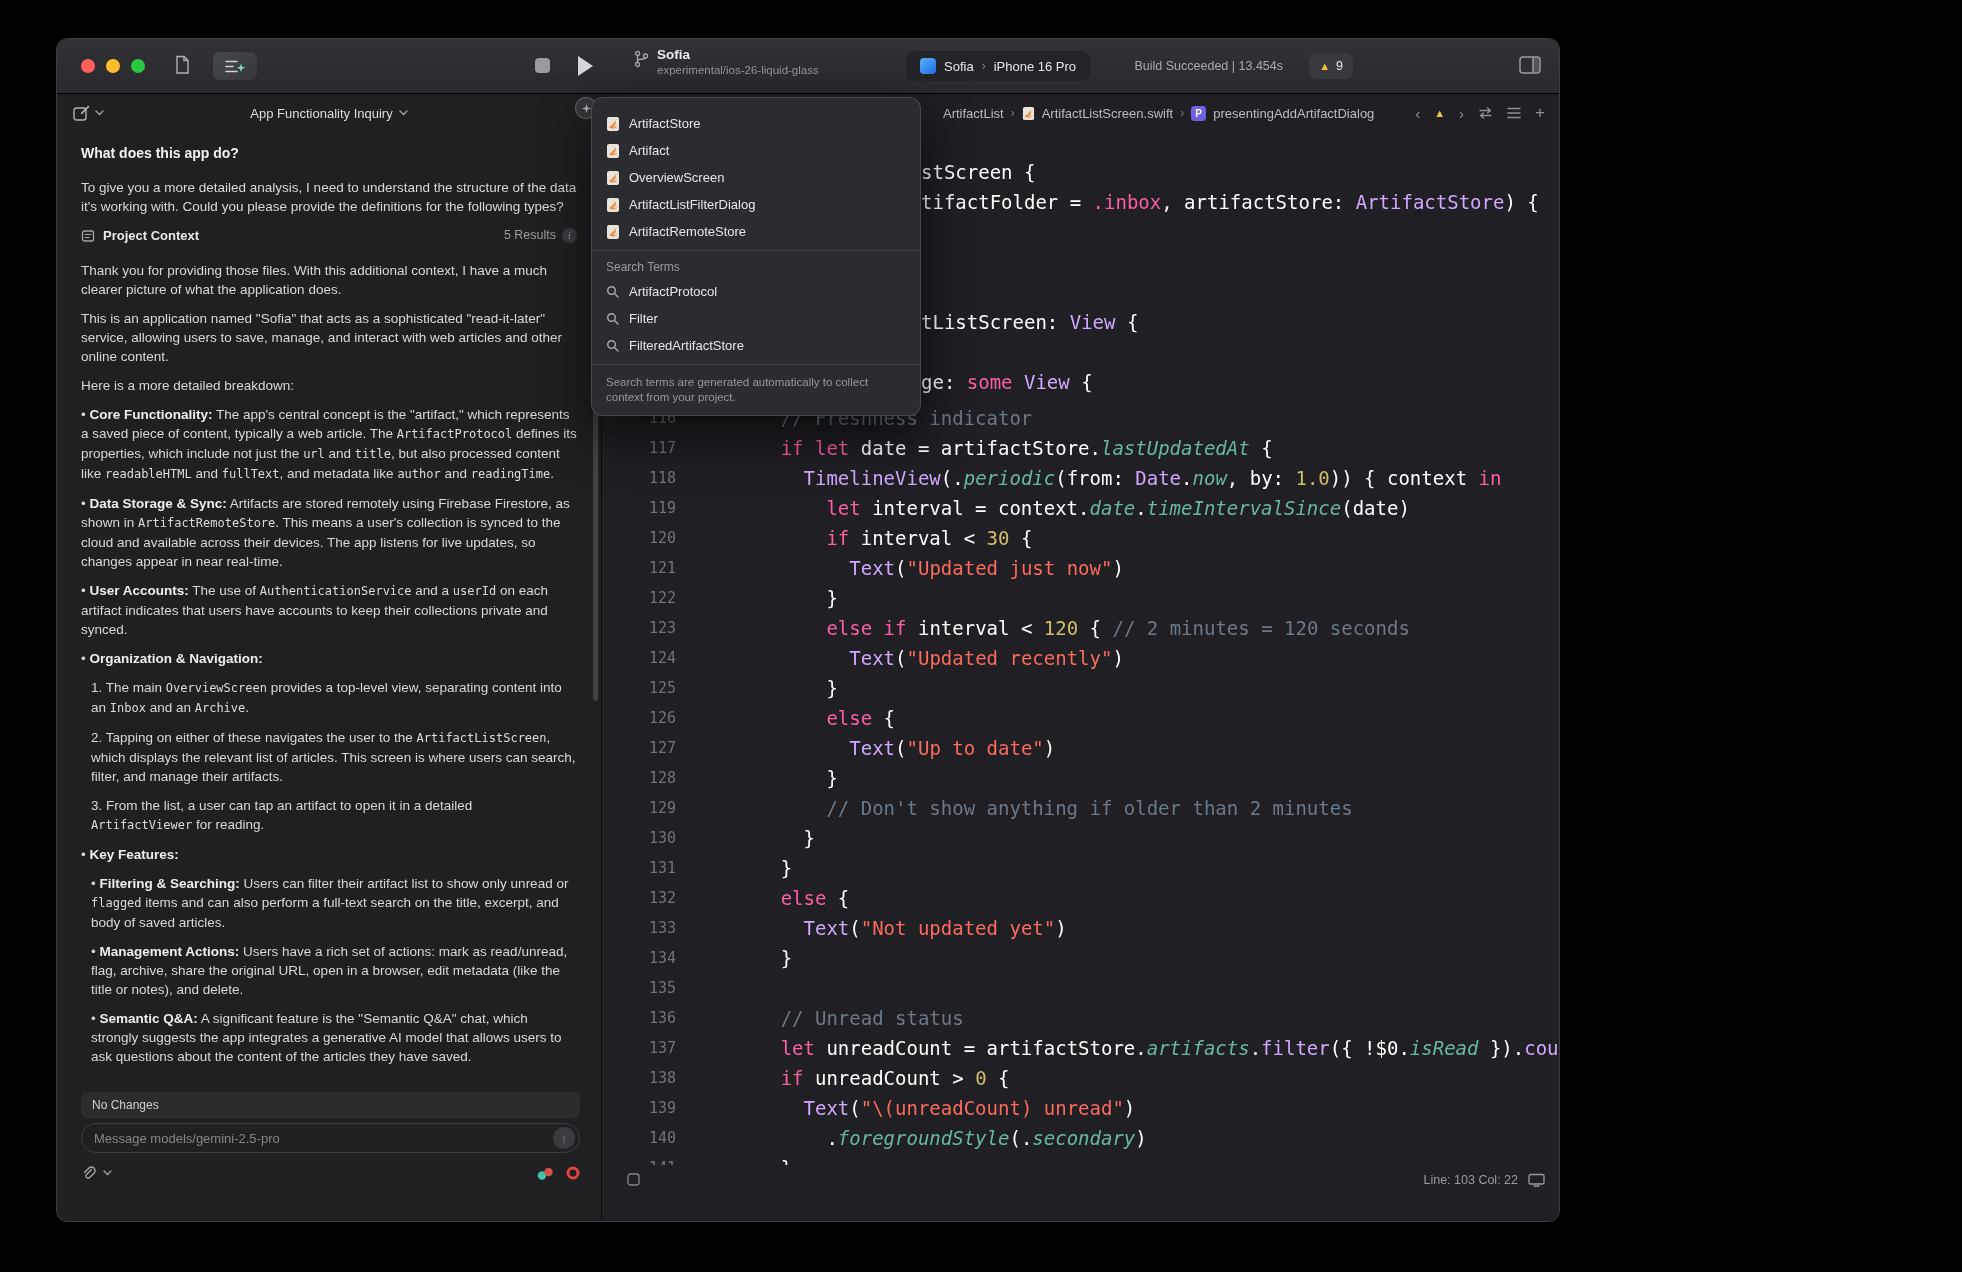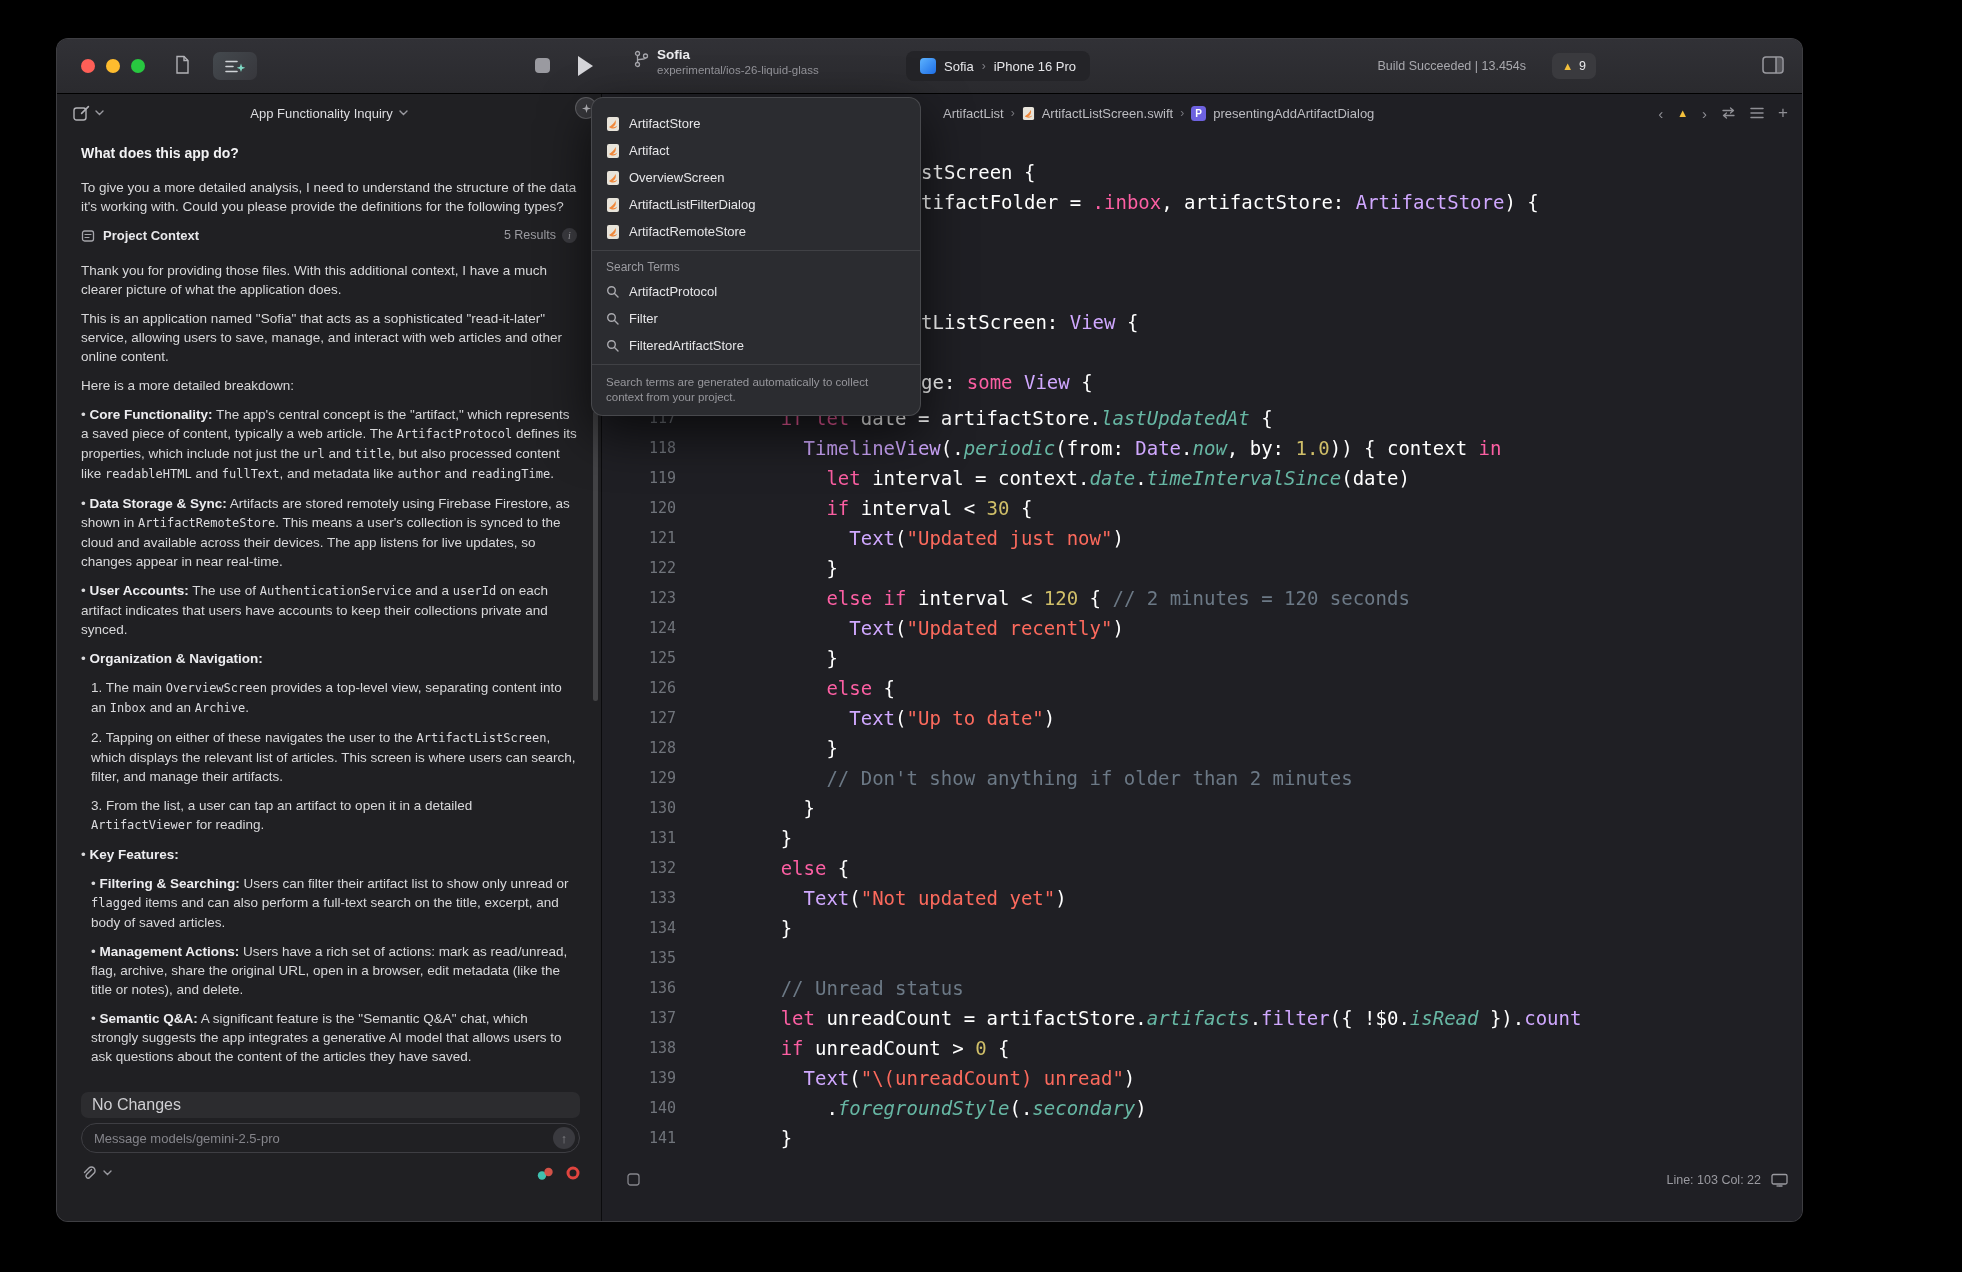--- a/index.html
+++ b/index.html
@@ -1,18 +1,18 @@
 <!DOCTYPE html>
 <html><head>
 <meta charset="utf-8">
 <style>
   html,body{margin:0;padding:0;background:#000;}
   body{width:1962px;height:1272px;position:relative;overflow:hidden;
        font-family:"Liberation Sans",sans-serif;-webkit-font-smoothing:antialiased;}
-  .window{position:absolute;left:56px;top:38px;width:1747px;height:1184px;background:#1f1f24;
+  .window{position:absolute;left:56px;top:38px;width:1504px;height:1184px;background:#1f1f24;
           border-radius:12px;overflow:hidden;border:1px solid rgba(255,255,255,0.14);
           box-shadow:0 30px 90px rgba(0,0,0,0.85);box-sizing:border-box;}
   
   .toolbar{position:absolute;left:0;top:0;right:0;height:54px;
            background:linear-gradient(#313136,#2a2a2e);border-bottom:1px solid #000;}
   .tl-dots{position:absolute;left:24px;top:20px;display:flex;gap:11px;}
   .tl-dot{width:14px;height:14px;border-radius:50%;}
   .tb-doc{position:absolute;left:118px;top:16px;}
   .tb-intel{position:absolute;left:156px;top:13px;width:44px;height:28px;border-radius:7px;
             background:linear-gradient(135deg,#44494e,#37373c);display:flex;align-items:center;justify-content:center;}
@@ -49,21 +49,21 @@
   .seg-p{color:#d8d8da;}
   .seg-b{font-weight:bold;color:#ededf0;}
   .seg-code{font-family:"DejaVu Sans Mono",monospace;font-size:12px;color:#dcdce0;}
   .ctx-row{display:flex;align-items:center;gap:8px;margin:6px 0 16px;}
   .ctx-label{font-weight:bold;font-size:13px;color:#e9e9ec;}
   .ctx-right{margin-left:auto;display:flex;align-items:center;gap:6px;color:#9b9ba1;font-size:12.5px;}
   .info-dot{width:15px;height:15px;border-radius:50%;background:#3c3c41;color:#a5a5aa;font-size:10px;
             font-style:italic;display:flex;align-items:center;justify-content:center;font-family:"Liberation Serif",serif;}
   .chat-scrollbar{position:absolute;right:3px;top:317px;width:5px;height:290px;border-radius:3px;background:rgba(255,255,255,0.16);}
   .no-changes{position:absolute;left:24px;right:21px;bottom:103px;height:26px;background:#2c2c2f;border-radius:7px;
-              display:flex;align-items:center;padding:0 11px;font-size:16px;color:#cfcfd3;}
+              display:flex;align-items:center;padding:0 11px;font-size:12px;color:#cfcfd3;}
   .chat-input{position:absolute;left:24px;right:21px;bottom:68px;height:30px;border:1px solid #3e3e43;border-radius:15px;
               display:flex;align-items:center;padding:0 4px 0 12px;box-sizing:border-box;}
   .chat-input .placeholder{color:#85858b;font-size:13px;}
   .send-btn{margin-left:auto;width:22px;height:22px;border-radius:50%;background:#3a3a3f;color:#8a8a8e;
             font-size:13px;display:flex;align-items:center;justify-content:center;}
   .chat-bottom-row{position:absolute;left:24px;right:21px;bottom:34px;height:28px;display:flex;align-items:center;gap:6px;}
   .cbr-right{margin-left:auto;display:flex;align-items:center;gap:12px;}
   
   .jump-bar{position:relative;height:38px;}
   .jump-fragment{position:absolute;left:320px;top:0;height:38px;display:flex;align-items:center;gap:7px;
@@ -293,20 +293,21 @@
         <div class="code-lines">
             <div class="code-row"><span class="ln">107</span><span class="code"></span></div>
             <div class="code-row"><span class="ln">108</span><span class="code"></span></div>
             <div class="code-row"><span class="ln">109</span><span class="code"></span></div>
             <div class="code-row"><span class="ln">110</span><span class="code"></span></div>
             <div class="code-row"><span class="ln">111</span><span class="code"></span></div>
             <div class="code-row"><span class="ln">112</span><span class="code"></span></div>
             <div class="code-row"><span class="ln">113</span><span class="code"></span></div>
             <div class="code-row"><span class="ln">114</span><span class="code"></span></div>
             <div class="code-row"><span class="ln">115</span><span class="code"></span></div>
+            <div class="code-row"><span class="ln">116</span><span class="code"><span class="tk-c">      // Freshness indicator</span></span></div>
             <div class="code-row"><span class="ln">117</span><span class="code"><span class="tk-p">      </span><span class="tk-k">if</span><span class="tk-p"> </span><span class="tk-k">let</span><span class="tk-p"> date = artifactStore.</span><span class="tk-m">lastUpdatedAt</span><span class="tk-p"> {</span></span></div>
             <div class="code-row"><span class="ln">118</span><span class="code"><span class="tk-p">        </span><span class="tk-t">TimelineView</span><span class="tk-p">(.</span><span class="tk-m">periodic</span><span class="tk-p">(from: </span><span class="tk-t">Date</span><span class="tk-p">.</span><span class="tk-m">now</span><span class="tk-p">, by: </span><span class="tk-n">1.0</span><span class="tk-p">)) { context </span><span class="tk-k">in</span></span></div>
             <div class="code-row"><span class="ln">119</span><span class="code"><span class="tk-p">          </span><span class="tk-k">let</span><span class="tk-p"> interval = context.</span><span class="tk-m">date</span><span class="tk-p">.</span><span class="tk-m">timeIntervalSince</span><span class="tk-p">(date)</span></span></div>
             <div class="code-row"><span class="ln">120</span><span class="code"><span class="tk-p">          </span><span class="tk-k">if</span><span class="tk-p"> interval &lt; </span><span class="tk-n">30</span><span class="tk-p"> {</span></span></div>
             <div class="code-row"><span class="ln">121</span><span class="code"><span class="tk-p">            </span><span class="tk-t">Text</span><span class="tk-p">(</span><span class="tk-s">"Updated just now"</span><span class="tk-p">)</span></span></div>
             <div class="code-row"><span class="ln">122</span><span class="code"><span class="tk-p">          }</span></span></div>
             <div class="code-row"><span class="ln">123</span><span class="code"><span class="tk-p">          </span><span class="tk-k">else</span><span class="tk-p"> </span><span class="tk-k">if</span><span class="tk-p"> interval &lt; </span><span class="tk-n">120</span><span class="tk-p"> { </span><span class="tk-c">// 2 minutes = 120 seconds</span></span></div>
             <div class="code-row"><span class="ln">124</span><span class="code"><span class="tk-p">            </span><span class="tk-t">Text</span><span class="tk-p">(</span><span class="tk-s">"Updated recently"</span><span class="tk-p">)</span></span></div>
             <div class="code-row"><span class="ln">125</span><span class="code"><span class="tk-p">          }</span></span></div>
             <div class="code-row"><span class="ln">126</span><span class="code"><span class="tk-p">          </span><span class="tk-k">else</span><span class="tk-p"> {</span></span></div>

